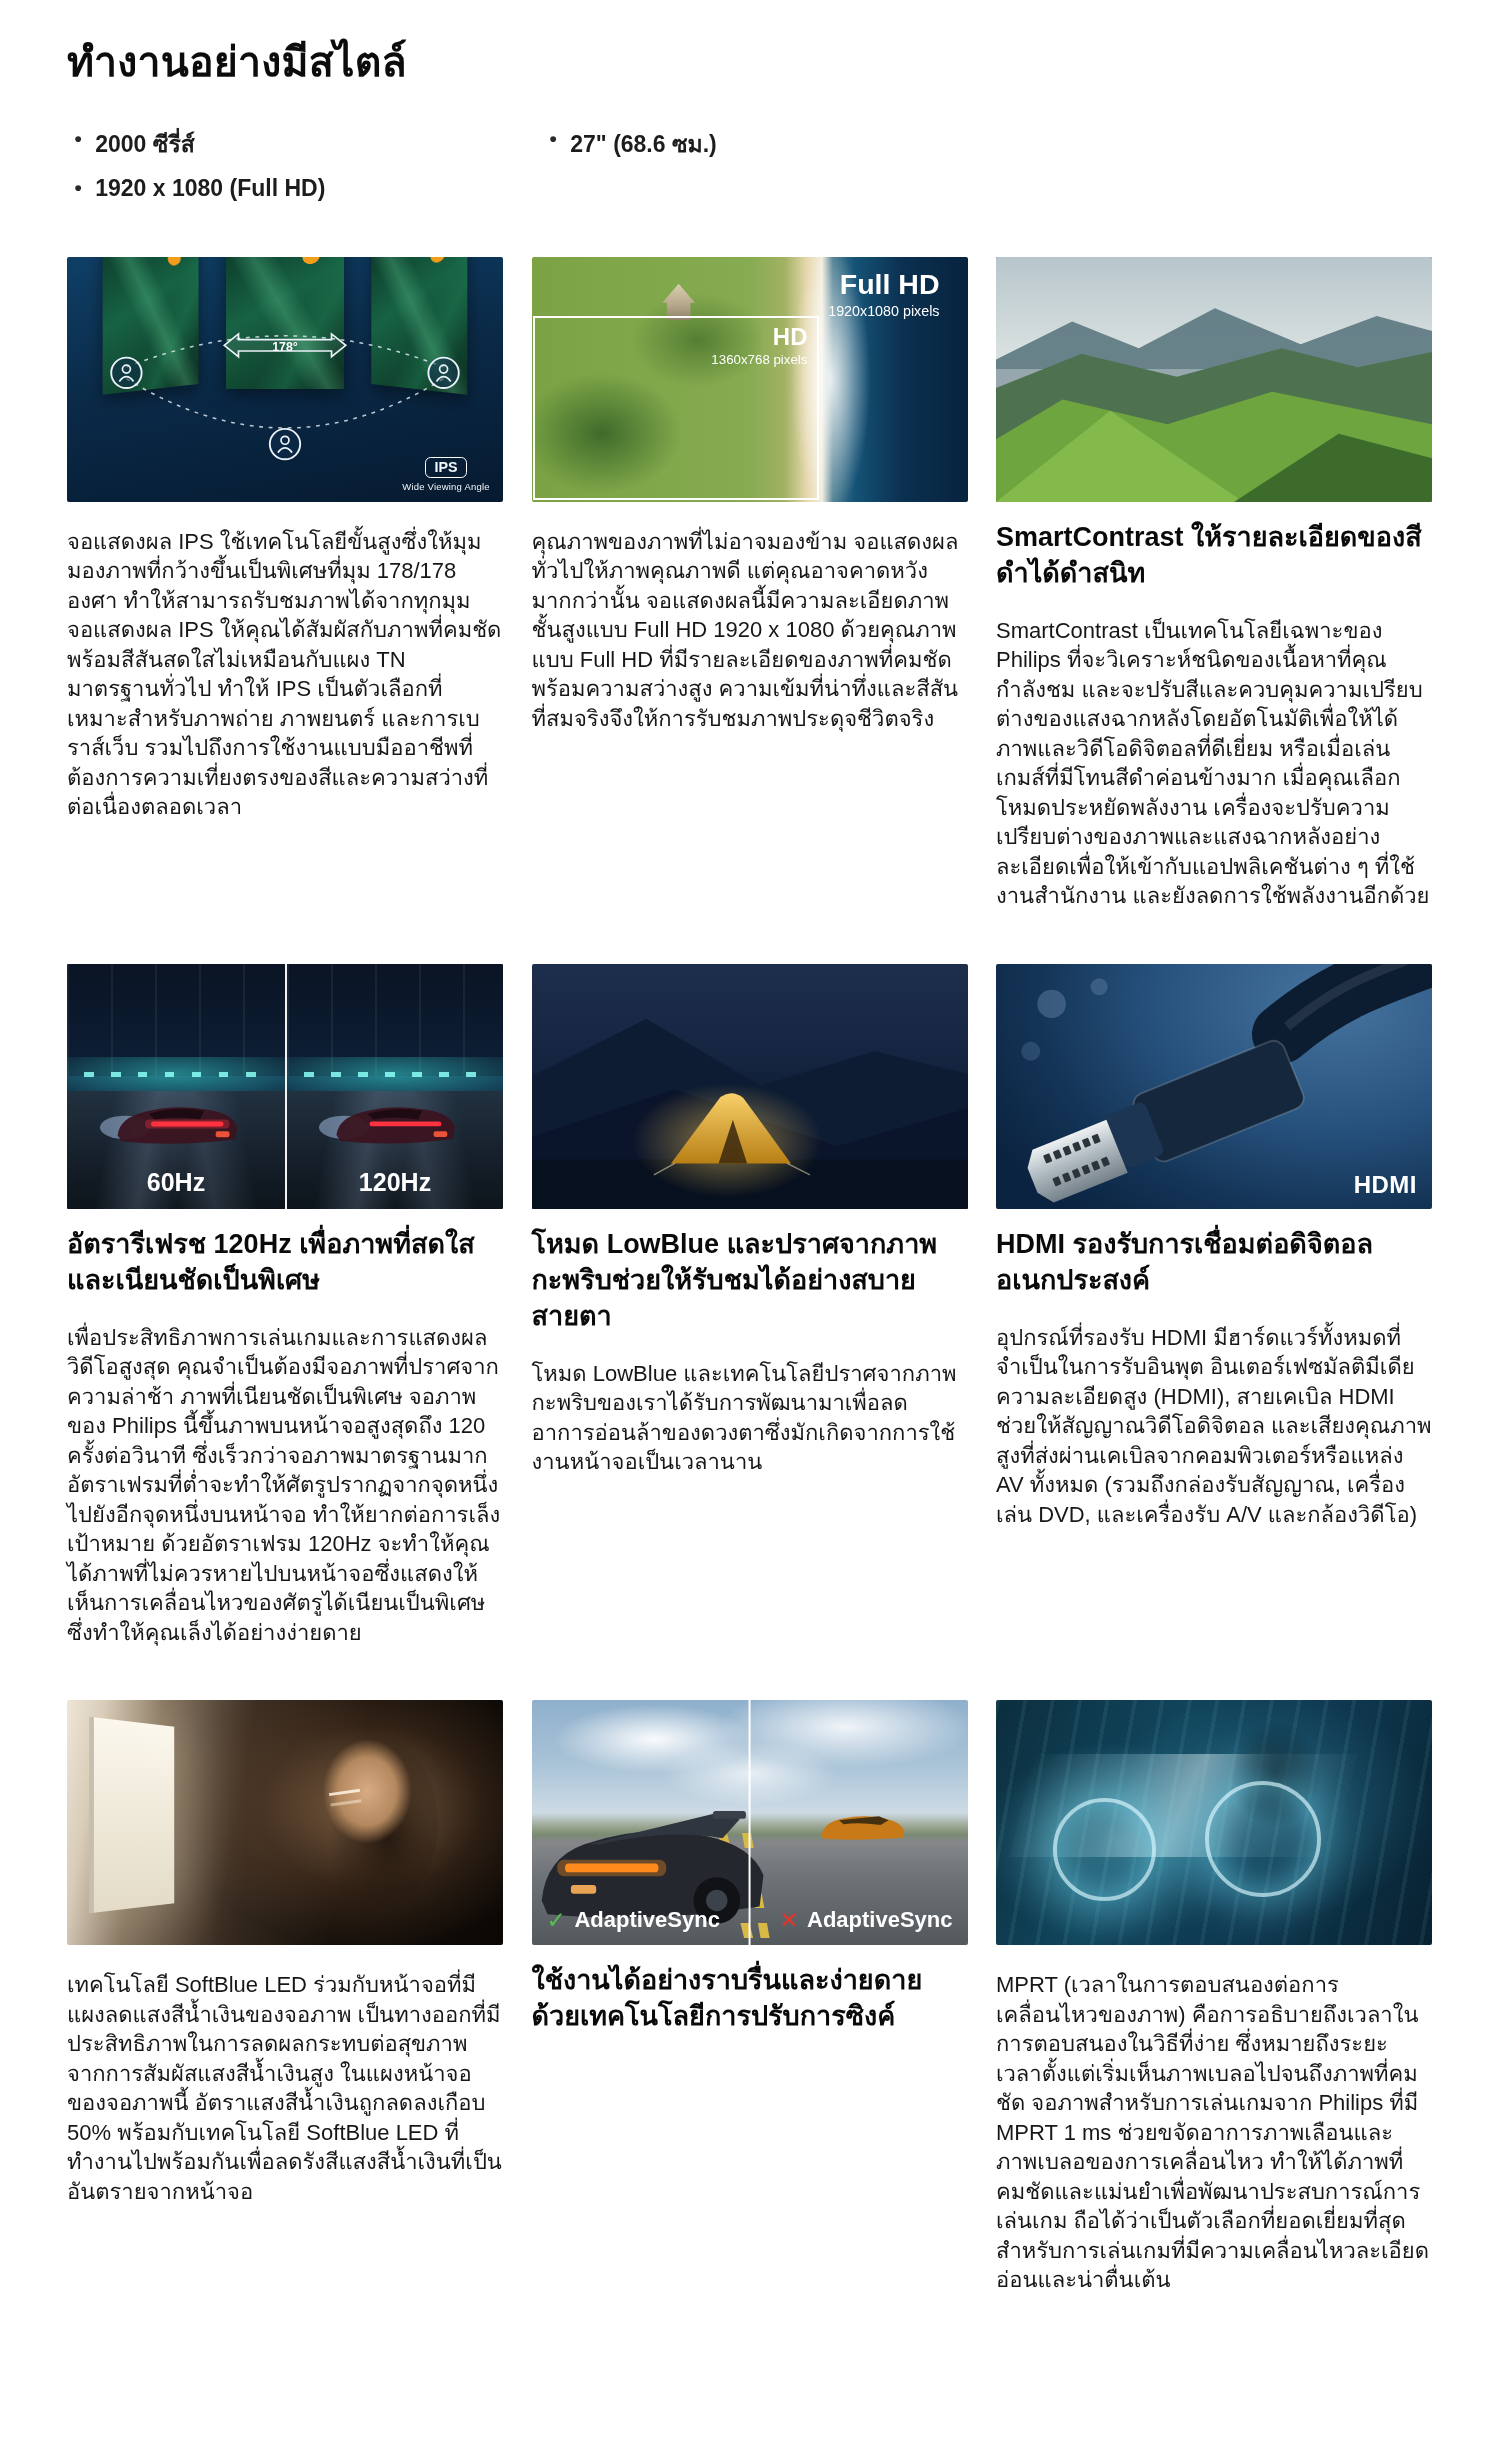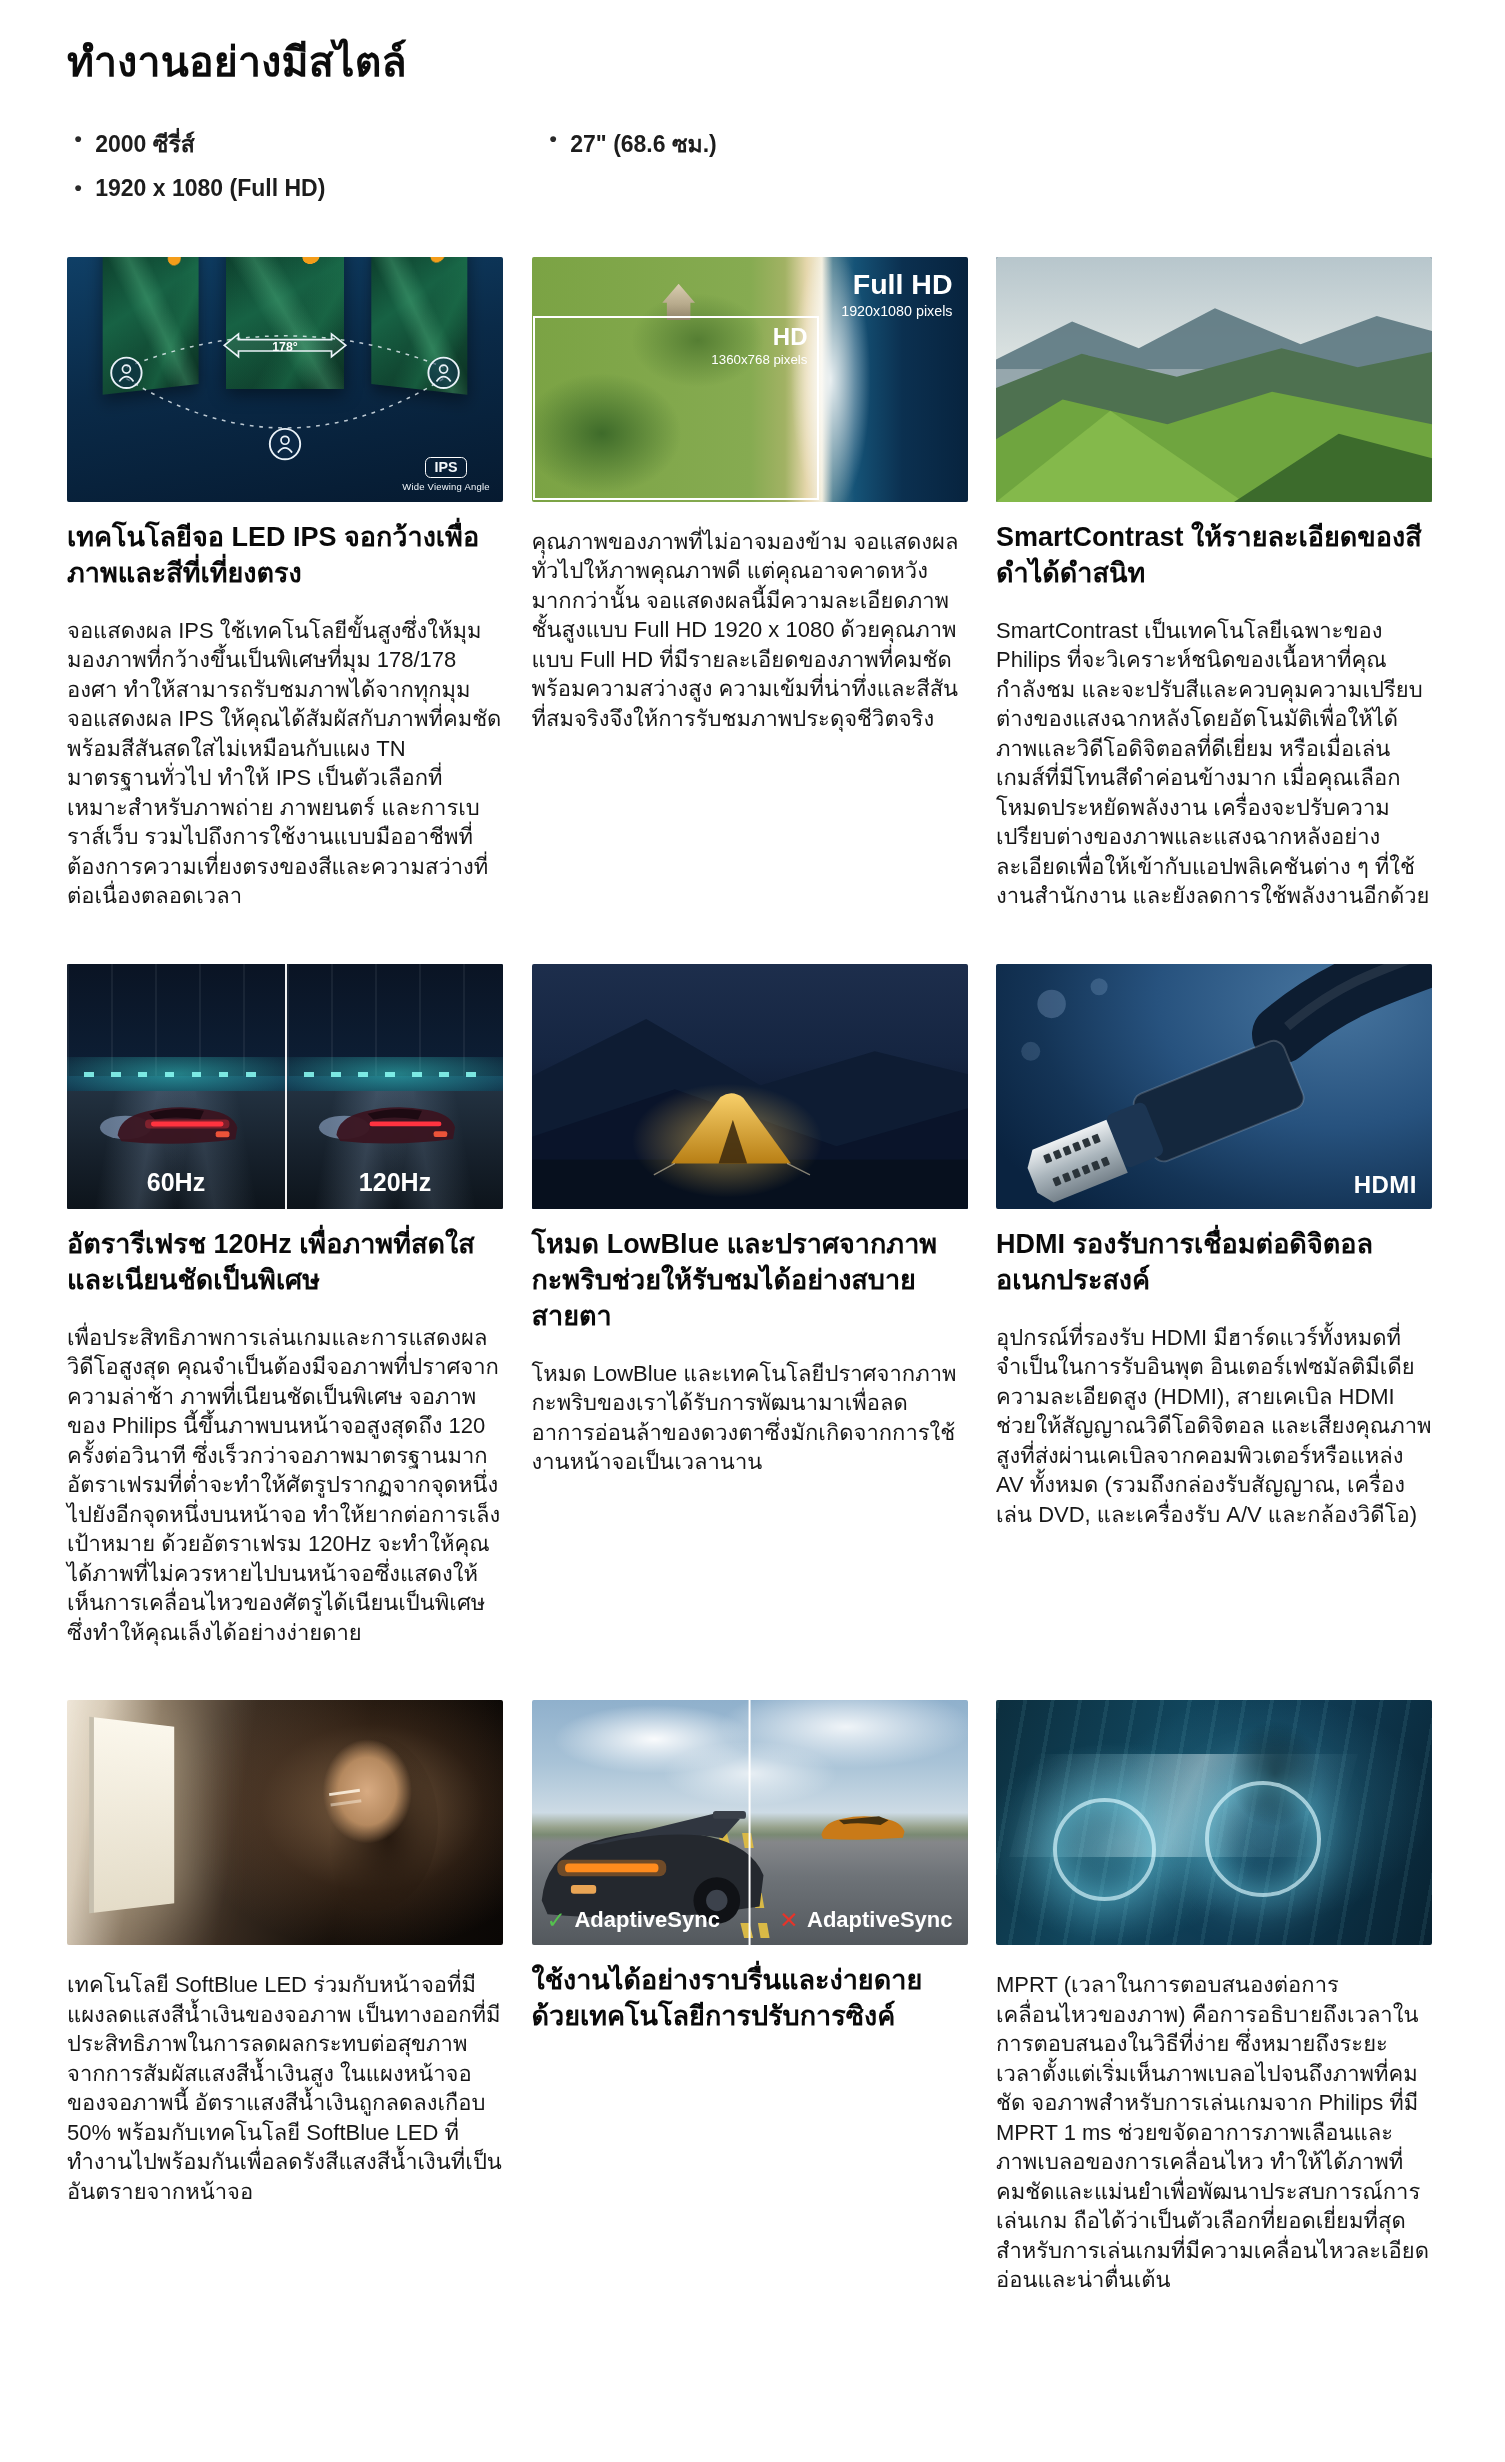--- a/index.html
+++ b/index.html
@@ -40,21 +40,21 @@
   .img-fullhd { background:
     radial-gradient(114px 86px at 16% 72%, #3e6b2a 0%, rgba(62,107,42,0) 70%),
     radial-gradient(95px 67px at 38% 34%, #557e33 0%, rgba(85,126,51,0) 70%),
     radial-gradient(57px 190px at 68.5% 50%, rgba(255,255,255,.85) 0%, rgba(255,255,255,0) 70%),
     linear-gradient(90deg,#7ba344 0%,#86ab51 50%,#a2b264 58%,#e6d7ad 63%,#f3eedd 66.5%,#4b7d90 69%,#155377 74%,#0b3050 85%,#07233e 100%); }
   .hut { position:absolute; left:30%; top:11%; width:7.5%; height:15%;
     background:linear-gradient(180deg,#d9cdb0 0%,#b8ab8d 55%,#8f котором0%); 
     background:linear-gradient(180deg,#d9cdb0 0%,#b8ab8d 55%,#8f8268 100%);
     clip-path:polygon(50% 0,100% 52%,86% 52%,86% 100%,14% 100%,14% 52%,0 52%); }
   .hd-box { position:absolute; left:1.9px; top:24%; width:65.5%; bottom:1.9px; border:2.9px solid #ffffff; }
-  .lbl-full { position:absolute; top:11.4px; right:15px; text-align:right; color:#fff; }
+  .lbl-full { position:absolute; top:11.4px; right:28px; text-align:right; color:#fff; }
   .lbl-full .big { font-size:28.5px; font-weight:700; }
   .lbl-full .sub { font-size:14.3px; margin-top:1.9px; }
   .lbl-hd { position:absolute; top:5.7px; right:9.5px; text-align:right; color:#fff; }
   .lbl-hd .big { font-size:24px; font-weight:700; }
   .lbl-hd .sub { font-size:13.3px; margin-top:1px; }
 
   
   .scene { position:absolute; inset:0; width:100%; height:100%; }
 
   
@@ -178,21 +178,20 @@
           <g transform="translate(229,93)">
             <path d="M-64,0 L-49,-12 L-49,-6 L49,-6 L49,-12 L64,0 L49,12 L49,6 L-49,6 L-49,12 Z" fill="rgba(255,255,255,.07)" stroke="#eaf2f8" stroke-width="1.8"></path>
             <text x="0" y="2.5" text-anchor="middle" dominant-baseline="middle" fill="#ffffff" font-family="Liberation Sans, sans-serif" font-size="13" font-weight="bold">178°</text>
           </g>
         </svg>
         <div class="ips-badge">
           <span class="box">IPS</span>
           <div class="cap">Wide Viewing Angle</div>
         </div>
       </div>
-      <h3>เทคโนโลยีจอ LED IPS จอกว้างเพื่อภาพและสีที่เที่ยงตรง</h3>
       <p>จอแสดงผล IPS ใช้เทคโนโลยีขั้นสูงซึ่งให้มุมมองภาพที่กว้างขึ้นเป็นพิเศษที่มุม 178/178 องศา ทำให้สามารถรับชมภาพได้จากทุกมุม จอแสดงผล IPS ให้คุณได้สัมผัสกับภาพที่คมชัดพร้อมสีสันสดใสไม่เหมือนกับแผง TN มาตรฐานทั่วไป ทำให้ IPS เป็นตัวเลือกที่เหมาะสำหรับภาพถ่าย ภาพยนตร์ และการเบราส์เว็บ รวมไปถึงการใช้งานแบบมืออาชีพที่ต้องการความเที่ยงตรงของสีและความสว่างที่ต่อเนื่องตลอดเวลา</p>
     </section>
 
     <section class="card">
       <div class="card-img img-fullhd">
         <div class="hut"></div>
         <div class="hd-box">
           <div class="lbl-hd">
             <div class="big">HD</div>
             <div class="sub">1360x768 pixels</div>

